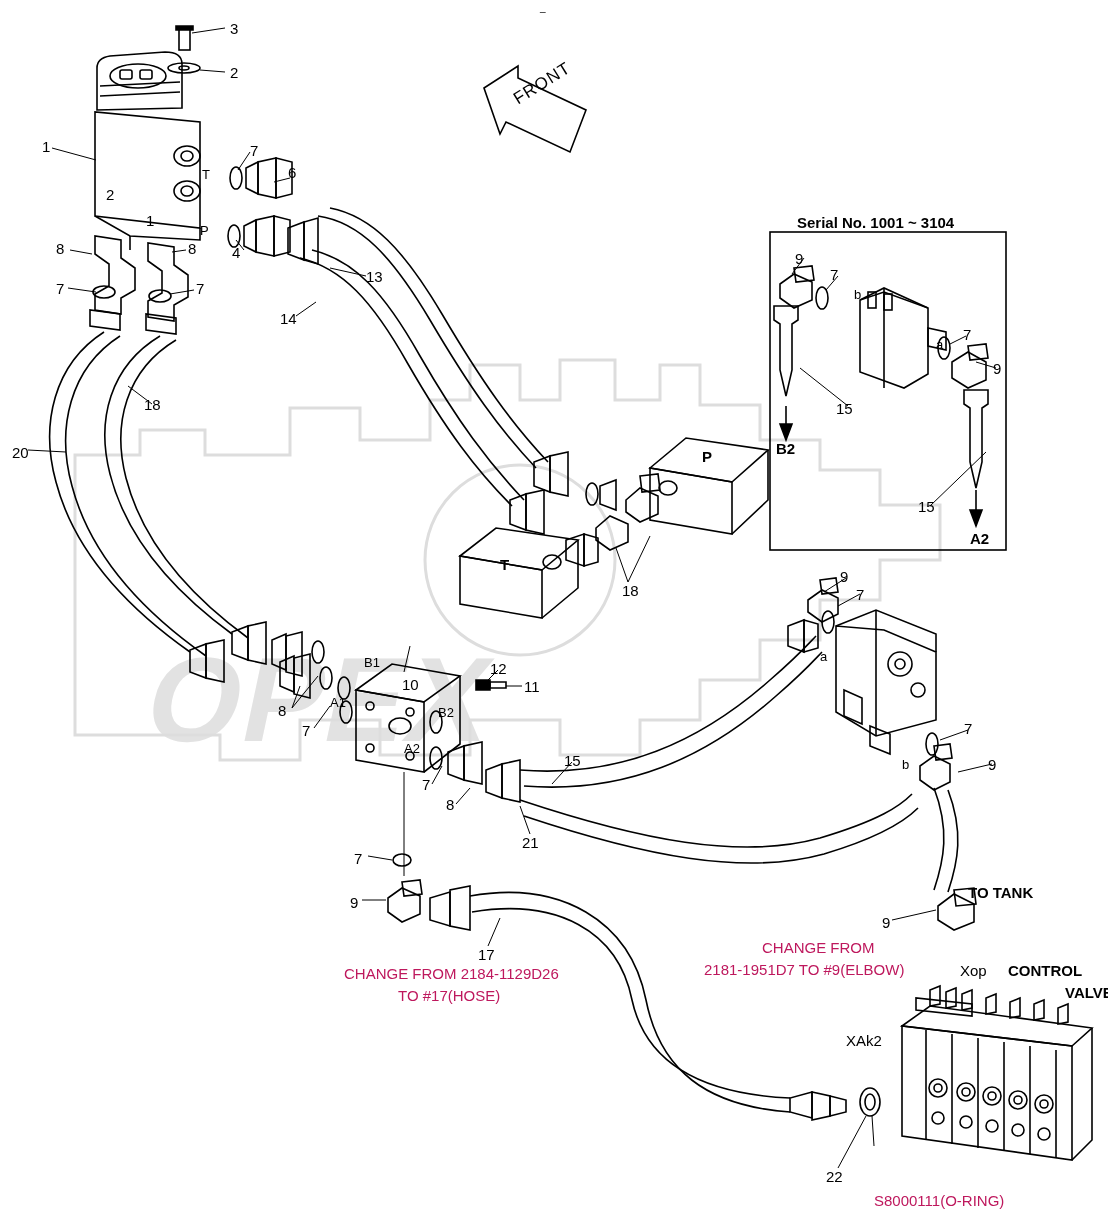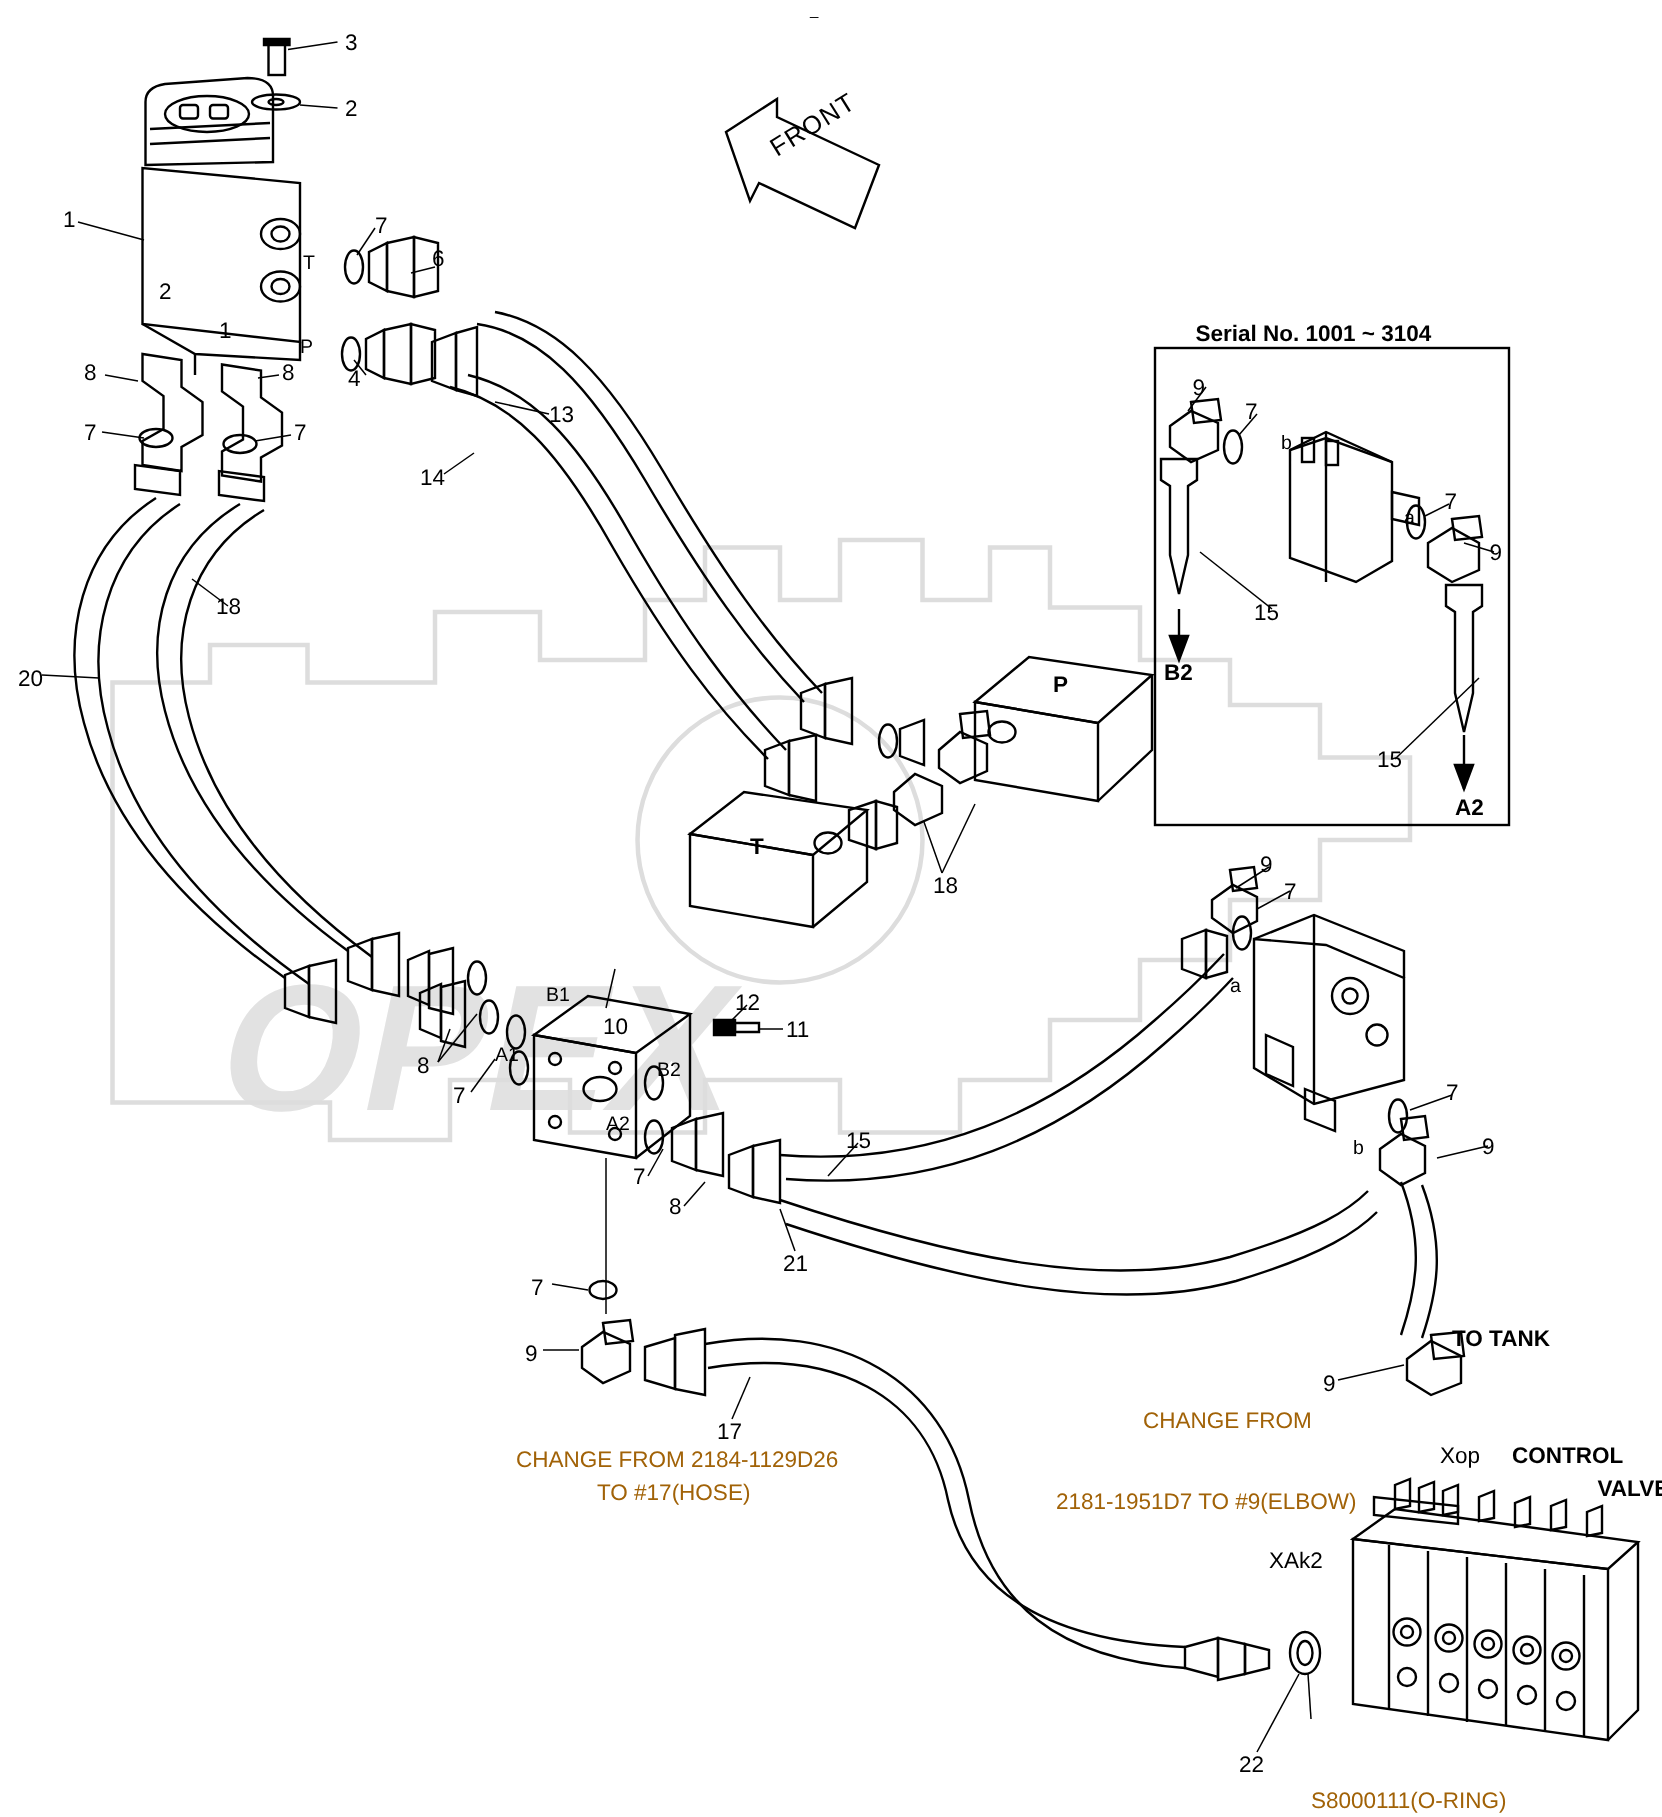--- a/index.html
+++ b/index.html
@@ -32,21 +32,21 @@
     white-space: nowrap;
     line-height: 1.15;
   }
   .lbl.bold { font-weight: bold; }
   .lbl.sm { font-size: 13px; }
   .lbl.xs { font-size: 10px; }
   .cap {
     position: absolute;
     font-family: "Liberation Sans", sans-serif;
     font-size: 15px;
-    color: #a16207;
+    color: #be185d;
     text-align: center;
     line-height: 1.35;
     white-space: nowrap;
   }
   .wm {
     position: absolute;
     font-family: "Liberation Sans", sans-serif;
     font-weight: bold;
     color: #d8d8d8;
     letter-spacing: 2px;
@@ -444,18 +444,18 @@
 
   <div class="lbl bold" style="left:968px; top:884px;text-align:center;">TO TANK</div>
   <div class="lbl" style="left:960px; top:962px;">Xop</div>
   <div class="lbl bold" style="left:1008px; top:962px;">CONTROL</div>
   <div class="lbl bold" style="left:1065px; top:984px;">VALVE</div>
   <div class="lbl" style="left:846px; top:1032px;">XAk2</div>
 
   <div class="cap" style="left:344px; top:964px;">CHANGE FROM 2184-1129D26</div>
   <div class="cap" style="left:398px; top:986px;">TO #17(HOSE)</div>
   <div class="cap" style="left:762px; top:938px;">CHANGE FROM</div>
-  <div class="cap" style="left:704px; top:960px;margin-top:32px;">2181-1951D7 TO #9(ELBOW)</div>
+  <div class="cap" style="left:704px; top:960px;">2181-1951D7 TO #9(ELBOW)</div>
   <div class="cap" style="left:874px; top:1146px;margin-top:45px;">S8000111(O-RING)</div>
 
   <div class="lbl rot-front" style="left:510px; top:92px;">FRONT</div>
 
 </div>
 
 </body></html>

